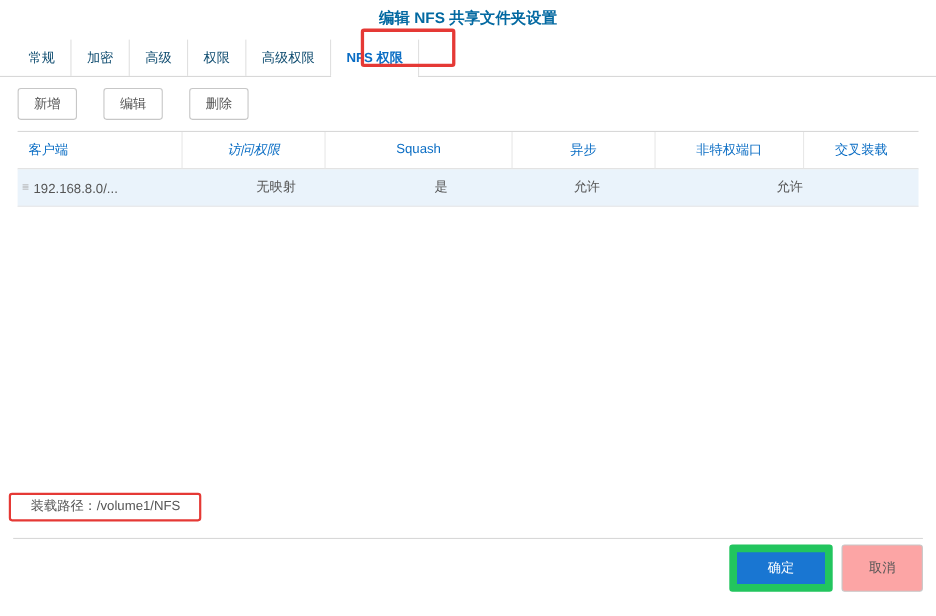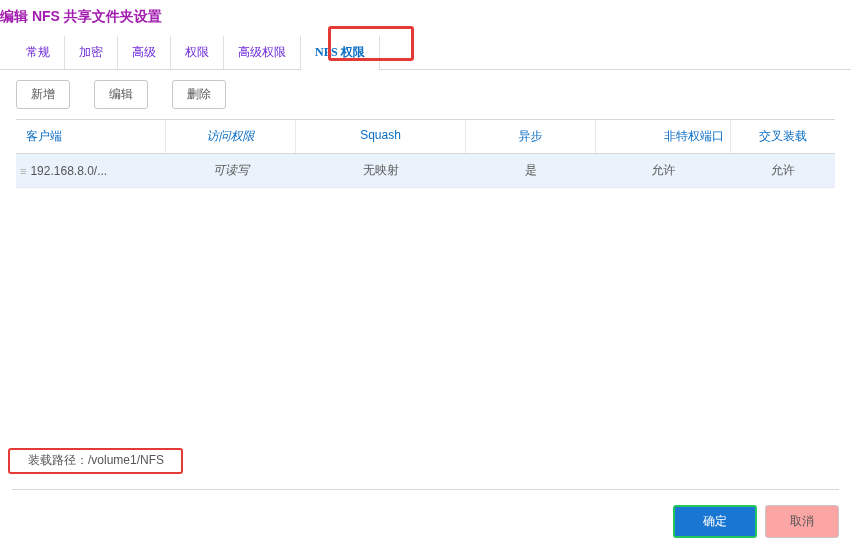--- a/index.html
+++ b/index.html
@@ -6,45 +6,44 @@
     body {
       font-family: "Microsoft YaHei", "PingFang SC", Arial, sans-serif;
       font-size: 12px;
       background: #fff;
       width: 851px;
       height: 560px;
       color: #333;
       position: relative;
     }
     .dialog-title {
-      text-align: left;
-      color: #a21caf;
+      text-align: center;
+      color: #0369a1;
       font-size: 14px;
       font-weight: bold;
       padding: 8px 0 10px;
     }
     .tabs {
       display: flex;
       border-bottom: 1px solid #d8d8d8;
       padding: 0 12px;
       position: relative;
     }
     .tab {
       padding: 8px 14px;
       cursor: pointer;
-      color: #6d28d9;
+      color: #0c4a6e;
       border-right: 1px solid #e0e0e0;
       position: relative;
       font-size: 12px;
     }
     .tab:first-child { border-left: none; }
     .tab.active {
       color: #0a6dc4;
       font-weight: bold;
-      font-family: Liberation Serif, serif;
     }
     .tab.active::after {
       content: "";
       position: absolute;
       left: 0; right: 0; bottom: -1px;
       height: 2px;
       background: #fff;
     }
     .highlight-tab {
       position: absolute;
@@ -83,21 +82,21 @@
       font-weight: normal;
       border-right: 1px solid #e8e8e8;
       font-size: 12px;
     }
     .th.left { text-align: left; padding-left: 10px; }
     .th:last-child { border-right: none; }
     .col-client { width: 150px; }
     .col-access { width: 130px; font-style: italic; }
     .col-squash { width: 170px; }
     .col-async { width: 130px; }
-    .col-port { width: 135px; text-align: right; }
+    .col-port { width: 135px; }
     .col-cross { flex: 1; }
     .table-row {
       display: flex;
       background: #eaf3fb;
       border-bottom: 1px solid #e8e8e8;
     }
     .td {
       padding: 8px 6px;
       text-align: center;
       color: #555;
@@ -133,21 +132,21 @@
     }
     .footer {
       position: absolute;
       right: 12px;
       bottom: 22px;
       display: flex;
       gap: 8px;
     }
     .btn-primary {
       background: #1976d2;
-      border: 2px solid #22c55e;
+      border: 7px solid #22c55e;
       color: #fff;
       padding: 6px 28px;
       border-radius: 3px;
       cursor: pointer;
       font-size: 12px;
     }
     .btn-default {
       background: #fca5a5;
       border: 1px solid #c7c7c7;
       color: #555;
@@ -184,21 +183,20 @@
     <div class="th col-squash">Squash</div>
     <div class="th col-async">异步</div>
     <div class="th col-port">非特权端口</div>
     <div class="th col-cross">交叉装载</div>
   </div>
   <div class="table-row">
     <div class="td left col-client">
       <span class="grip">≡</span>
       <span>192.168.8.0/...</span>
     </div>
-    <div class="td col-access">可读写</div>
     <div class="td col-squash">无映射</div>
     <div class="td col-async">是</div>
     <div class="td col-port">允许</div>
     <div class="td col-cross">允许</div>
   </div>
 </div>
 
 <div class="mount-path">
   <span>装载路径：</span><span>/volume1/NFS</span>
 </div>

